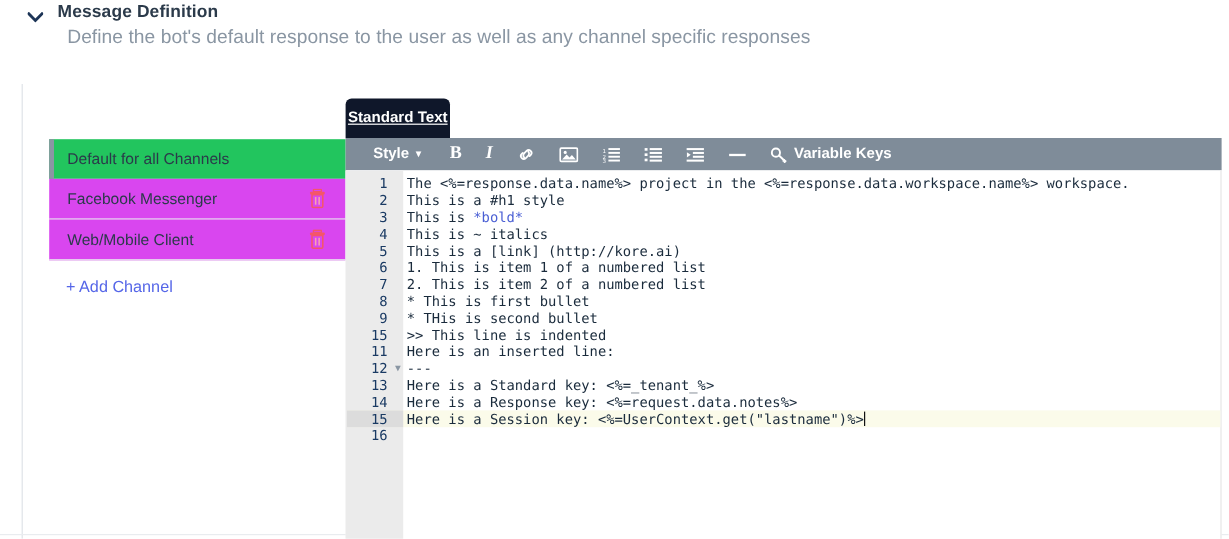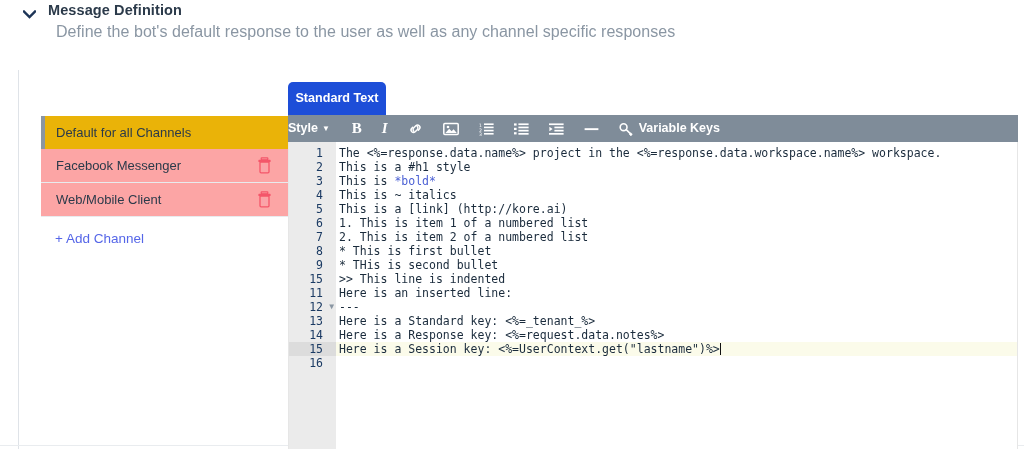--- a/index.html
+++ b/index.html
@@ -81,26 +81,26 @@
   
   .channel-list {
     position: absolute;
     left: 41px;
     top: 67px;
     width: 247px;
   }
   .channel-item {
     position: relative;
     height: 33px;
-    background: #fca5a5;
+    background: #d946ef;
     border-bottom: 1px solid #e8ebee;
     cursor: pointer;
   }
   .channel-item.active {
-    background: #eab308;
+    background: #22c55e;
     border-bottom: none;
   }
   .channel-item.active .accent {
     position: absolute;
     left: 0; top: 0;
     width: 4px;
     height: 33px;
     background: #8a96a3;
   }
   .channel-label {
@@ -147,39 +147,41 @@
     height: 33px;
     border-radius: 5px 5px 0 0;
     font-size: 12.6px;
     line-height: 33px;
     text-align: center;
     cursor: pointer;
     white-space: nowrap;
   }
   .tab.active {
     left: 0;
-    width: 98px;
-    background: #1d4ed8;
+    width: 87px;
+    background: #0f172a;
     color: #ffffff;
     font-weight: bold;
+    text-decoration: underline;
   }
   .tab.inactive {
     left: 110px;
     width: 92px;
     background: #e3e6e8;
     color: #9aa4ad;
     font-weight: bold;
   }
 
   .toolbar {
     position: relative;
     height: 27px;
     background: #7f8c99;
     display: flex;
     align-items: center;
+    padding-left: 23px;
     box-sizing: border-box;
   }
   .tb-item {
     color: #ffffff;
     font-size: 12.5px;
     margin-right: 20px;
     display: flex;
     align-items: center;
     cursor: pointer;
     white-space: nowrap;

